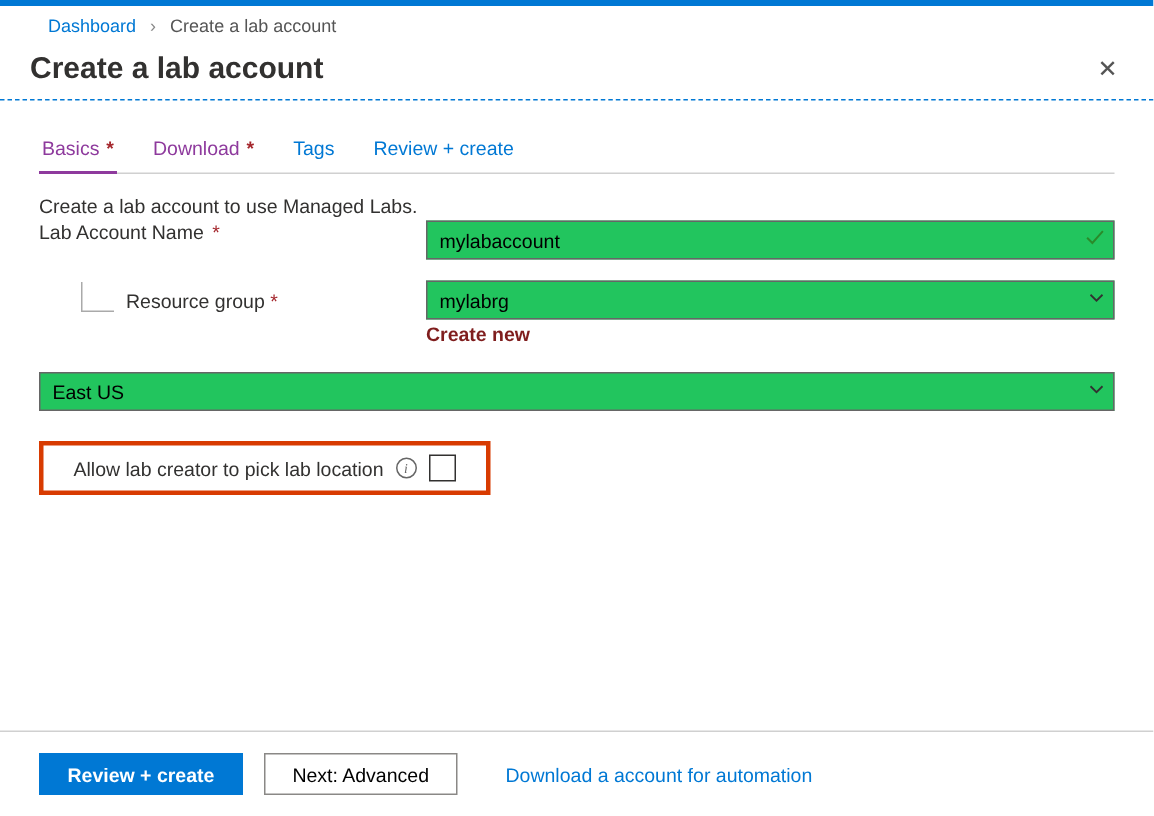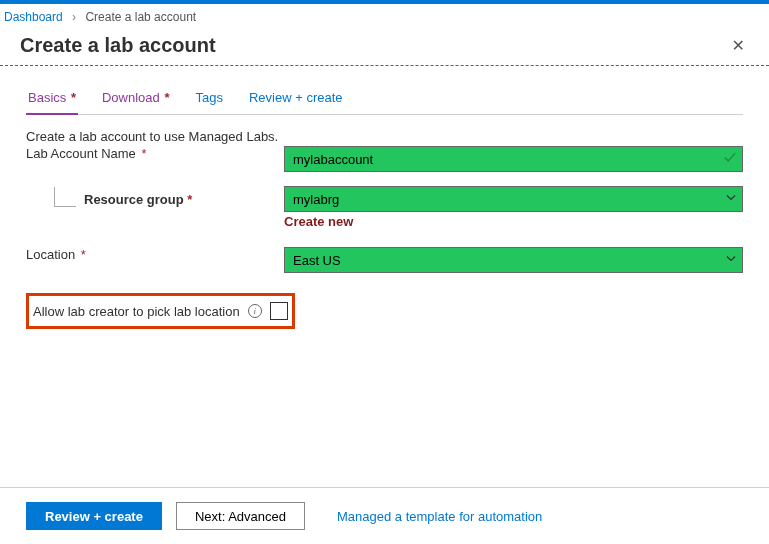--- a/index.html
+++ b/index.html
@@ -11,21 +11,21 @@
     width: 769px;
     height: 544px;
     overflow: hidden;
     position: relative;
   }
   .topbar {
     height: 4px;
     background: #0078d4;
   }
   .breadcrumb {
-    padding: 6px 20px 4px 4px;
+    padding: 6px 20px 4px 32px;
     font-size: 12px;
   }
   .breadcrumb a { color: #0078d4; text-decoration: none; }
   .breadcrumb .sep { color: #888; margin: 0 6px; }
   .breadcrumb .current { color: #555; }
   .title-row {
     display: flex;
     align-items: center;
     justify-content: space-between;
     padding: 6px 20px 8px 20px;
@@ -99,21 +99,20 @@
   .rg-row {
     display: flex;
     align-items: center;
     margin-bottom: 2px;
   }
   .rg-indent {
     width: 258px;
     flex-shrink: 0;
     display: flex;
     align-items: flex-end;
-    font-weight: bold;
   }
   .rg-connector {
     width: 22px;
     height: 20px;
     border-left: 1px solid #aaa;
     border-bottom: 1px solid #aaa;
     margin-left: 28px;
     margin-right: 8px;
     margin-top: -12px;
   }
@@ -124,21 +123,21 @@
   }
   .create-new-link {
     color: #7f1d1d;
     font-size: 13px;
     font-weight: 600;
     text-decoration: none;
     cursor: pointer;
   }
   .highlight-box {
     border: 3px solid #d83b01;
-    padding: 6px 4px;
+    padding: 6px 20px;
     display: inline-flex;
     align-items: center;
     gap: 8px;
     margin-top: 6px;
   }
   .info-icon {
     display: inline-flex;
     align-items: center;
     justify-content: center;
     width: 14px;
@@ -251,37 +250,34 @@
             <path d="M2 4 L6 8 L10 4" stroke="#323130" stroke-width="1.2" fill="none"></path>
           </svg>
       </span>
     </div>
   </div>
   <div class="create-new-row">
     <a class="create-new-link">Create new</a>
   </div>
 
   <div class="form-row">
-    <div class="form-label">
-      <span>Location</span><span class="req"> *</span>
-    </div>
     <div class="form-control">
       <input type="text" class="select-input" readonly="" value="East US" style="">
       <span class="input-icon chevron-icon">
         <svg viewBox="0 0 12 12">
             <path d="M2 4 L6 8 L10 4" stroke="#323130" stroke-width="1.2" fill="none"></path>
           </svg>
       </span>
     </div>
   </div>
 
   <div class="highlight-box">
     <span>Allow lab creator to pick lab location</span>
     <span class="info-icon">i</span>
     <span class="checkbox"></span>
   </div>
 </div>
 
 <div class="footer">
   <button class="btn btn-primary">Review + create</button>
   <button class="btn">Next: Advanced</button>
-  <a href="#" class="footer-link">Managed a template for automation</a>
+  <a href="#" class="footer-link">Download a account for automation</a>
 </div>
 
 </body></html>

